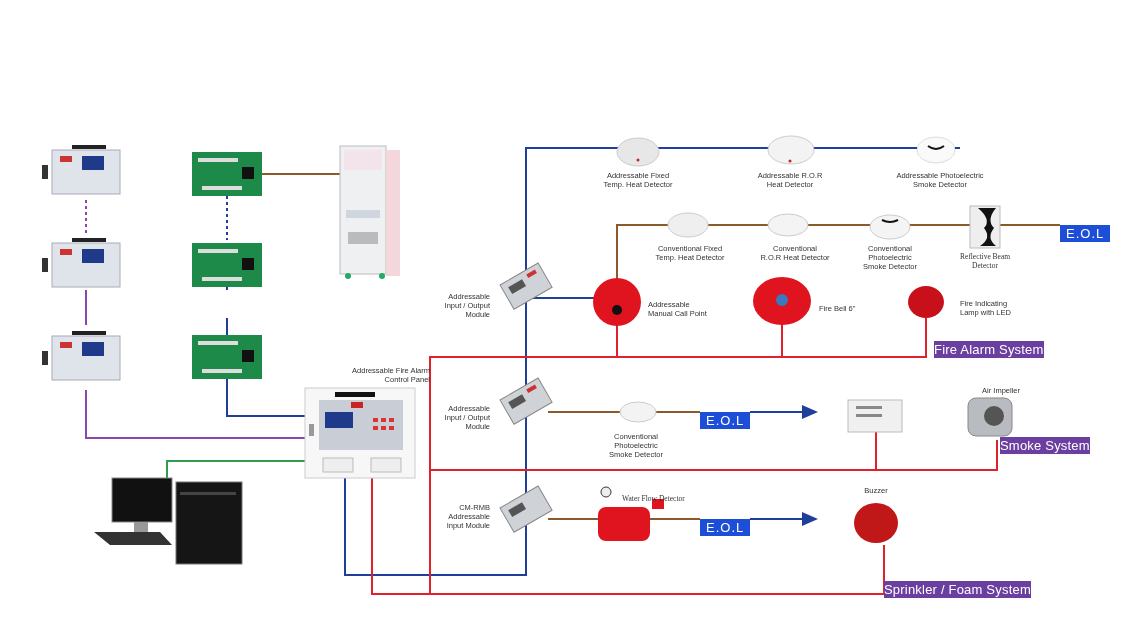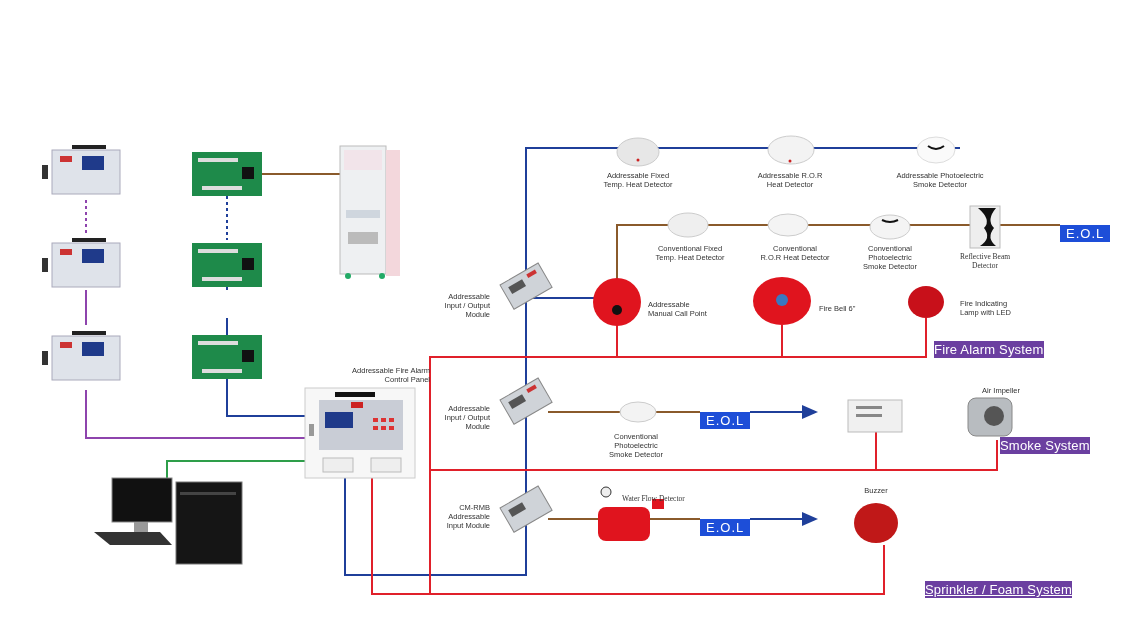--- a/index.html
+++ b/index.html
@@ -250,13 +250,13 @@
 
 <div class="lbl left" style="left:622px;top:494px;width:100px;font-family:Liberation Serif, serif;">Water Flow Detector</div>
 <div class="lbl" style="left:850px;top:486px;width:52px;">Buzzer</div>
 
 <div class="eol" style="left:1060px;top:216px;">E.O.L</div>
 <div class="eol" style="left:700px;top:403px;">E.O.L</div>
 <div class="eol" style="left:700px;top:510px;">E.O.L</div>
 
 <div class="tag" style="left:934px;top:341px;">Fire Alarm System</div>
 <div class="tag" style="left:1000px;top:437px;">Smoke System</div>
-<div class="tag" style="left:925px;top:581px;text-decoration:underline;">Sprinkler / Foam System</div>
+<div class="tag" style="left:884px;top:581px;">Sprinkler / Foam System</div>
 
 </body></html>

